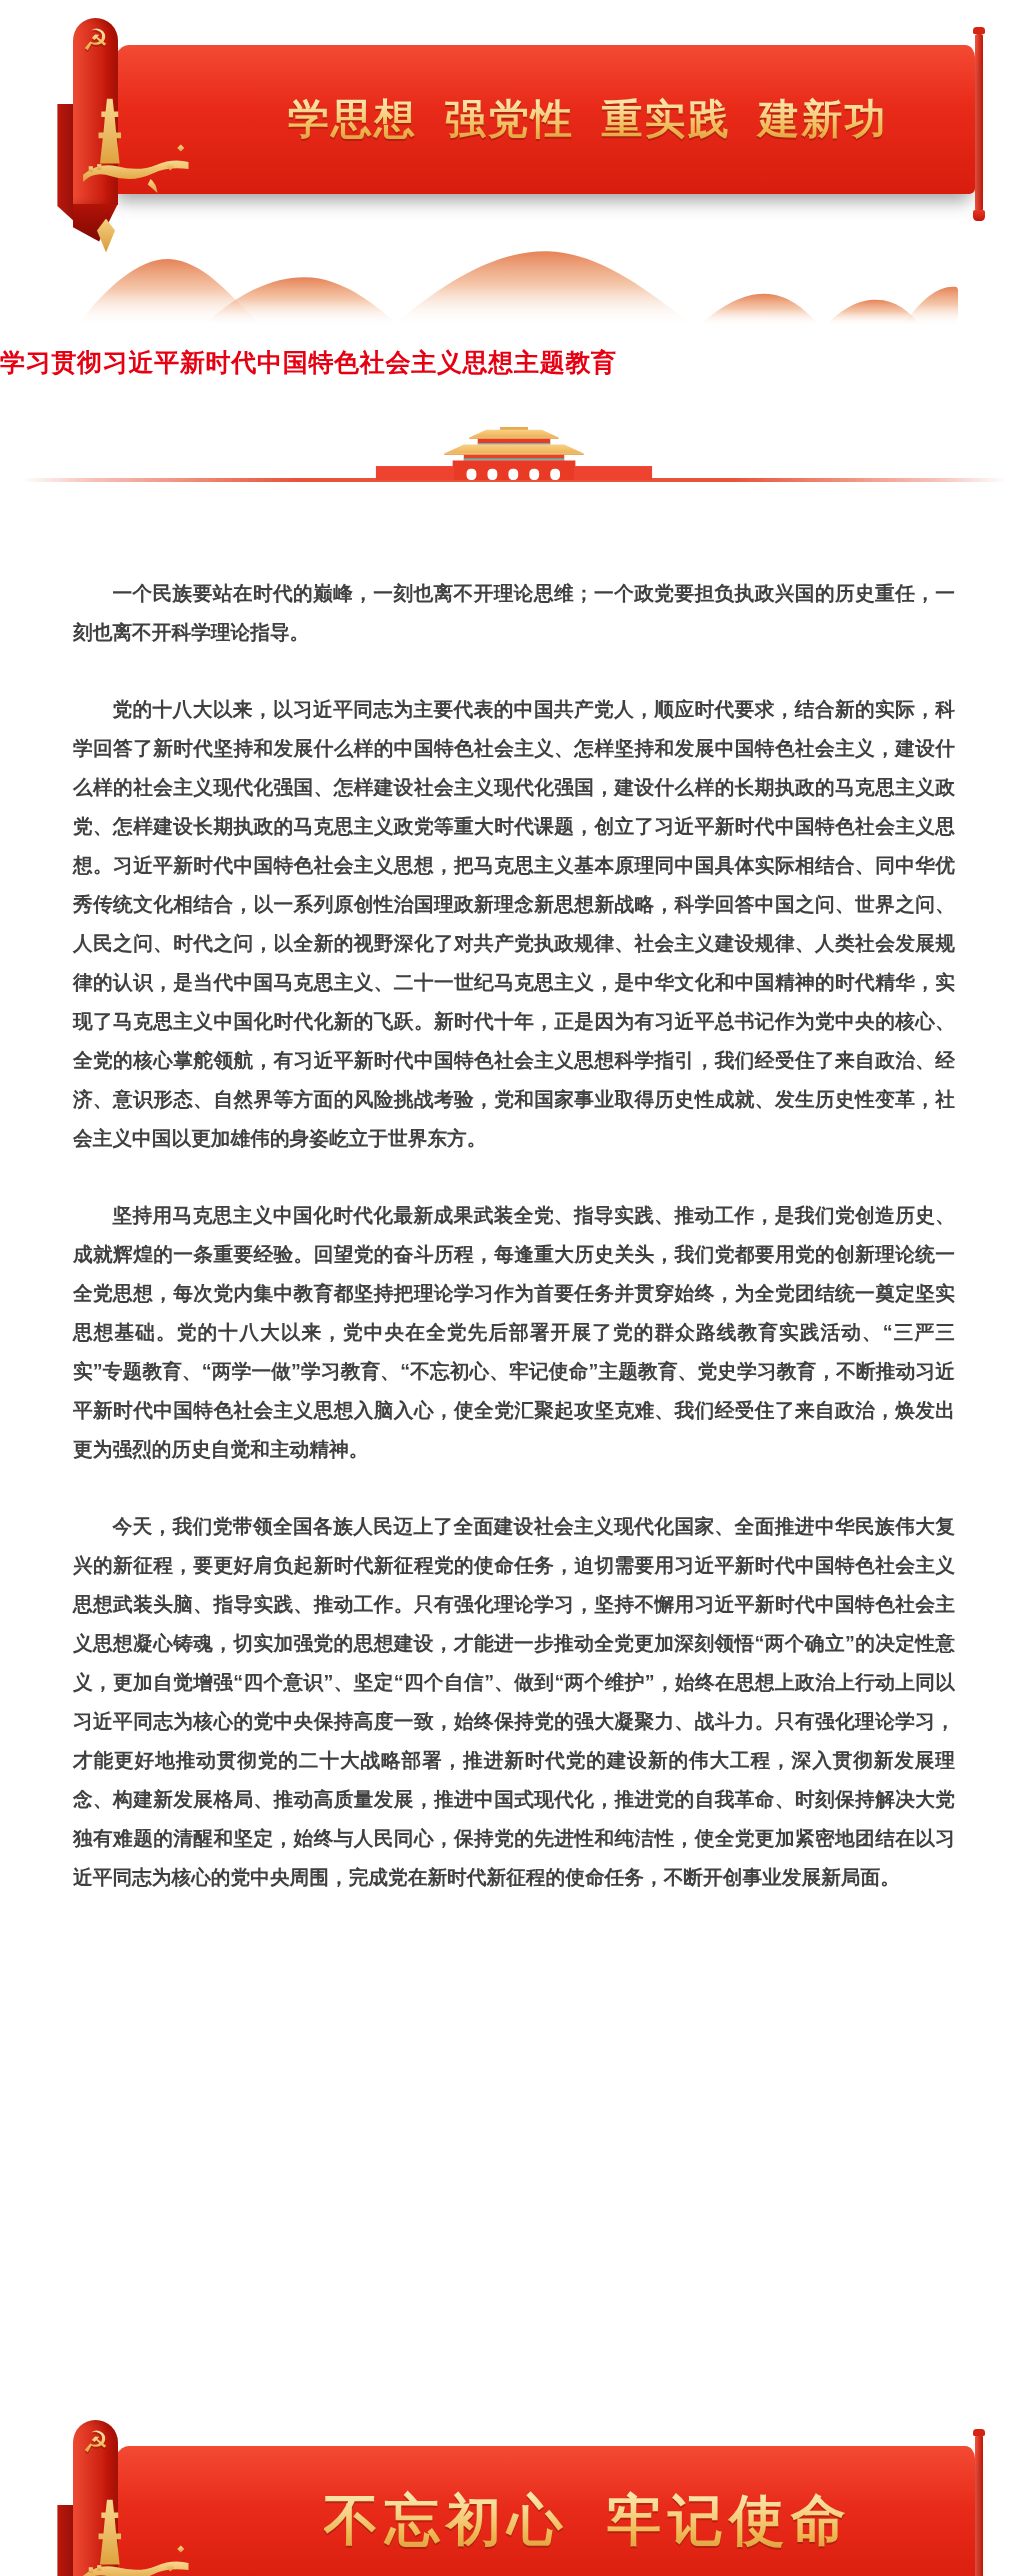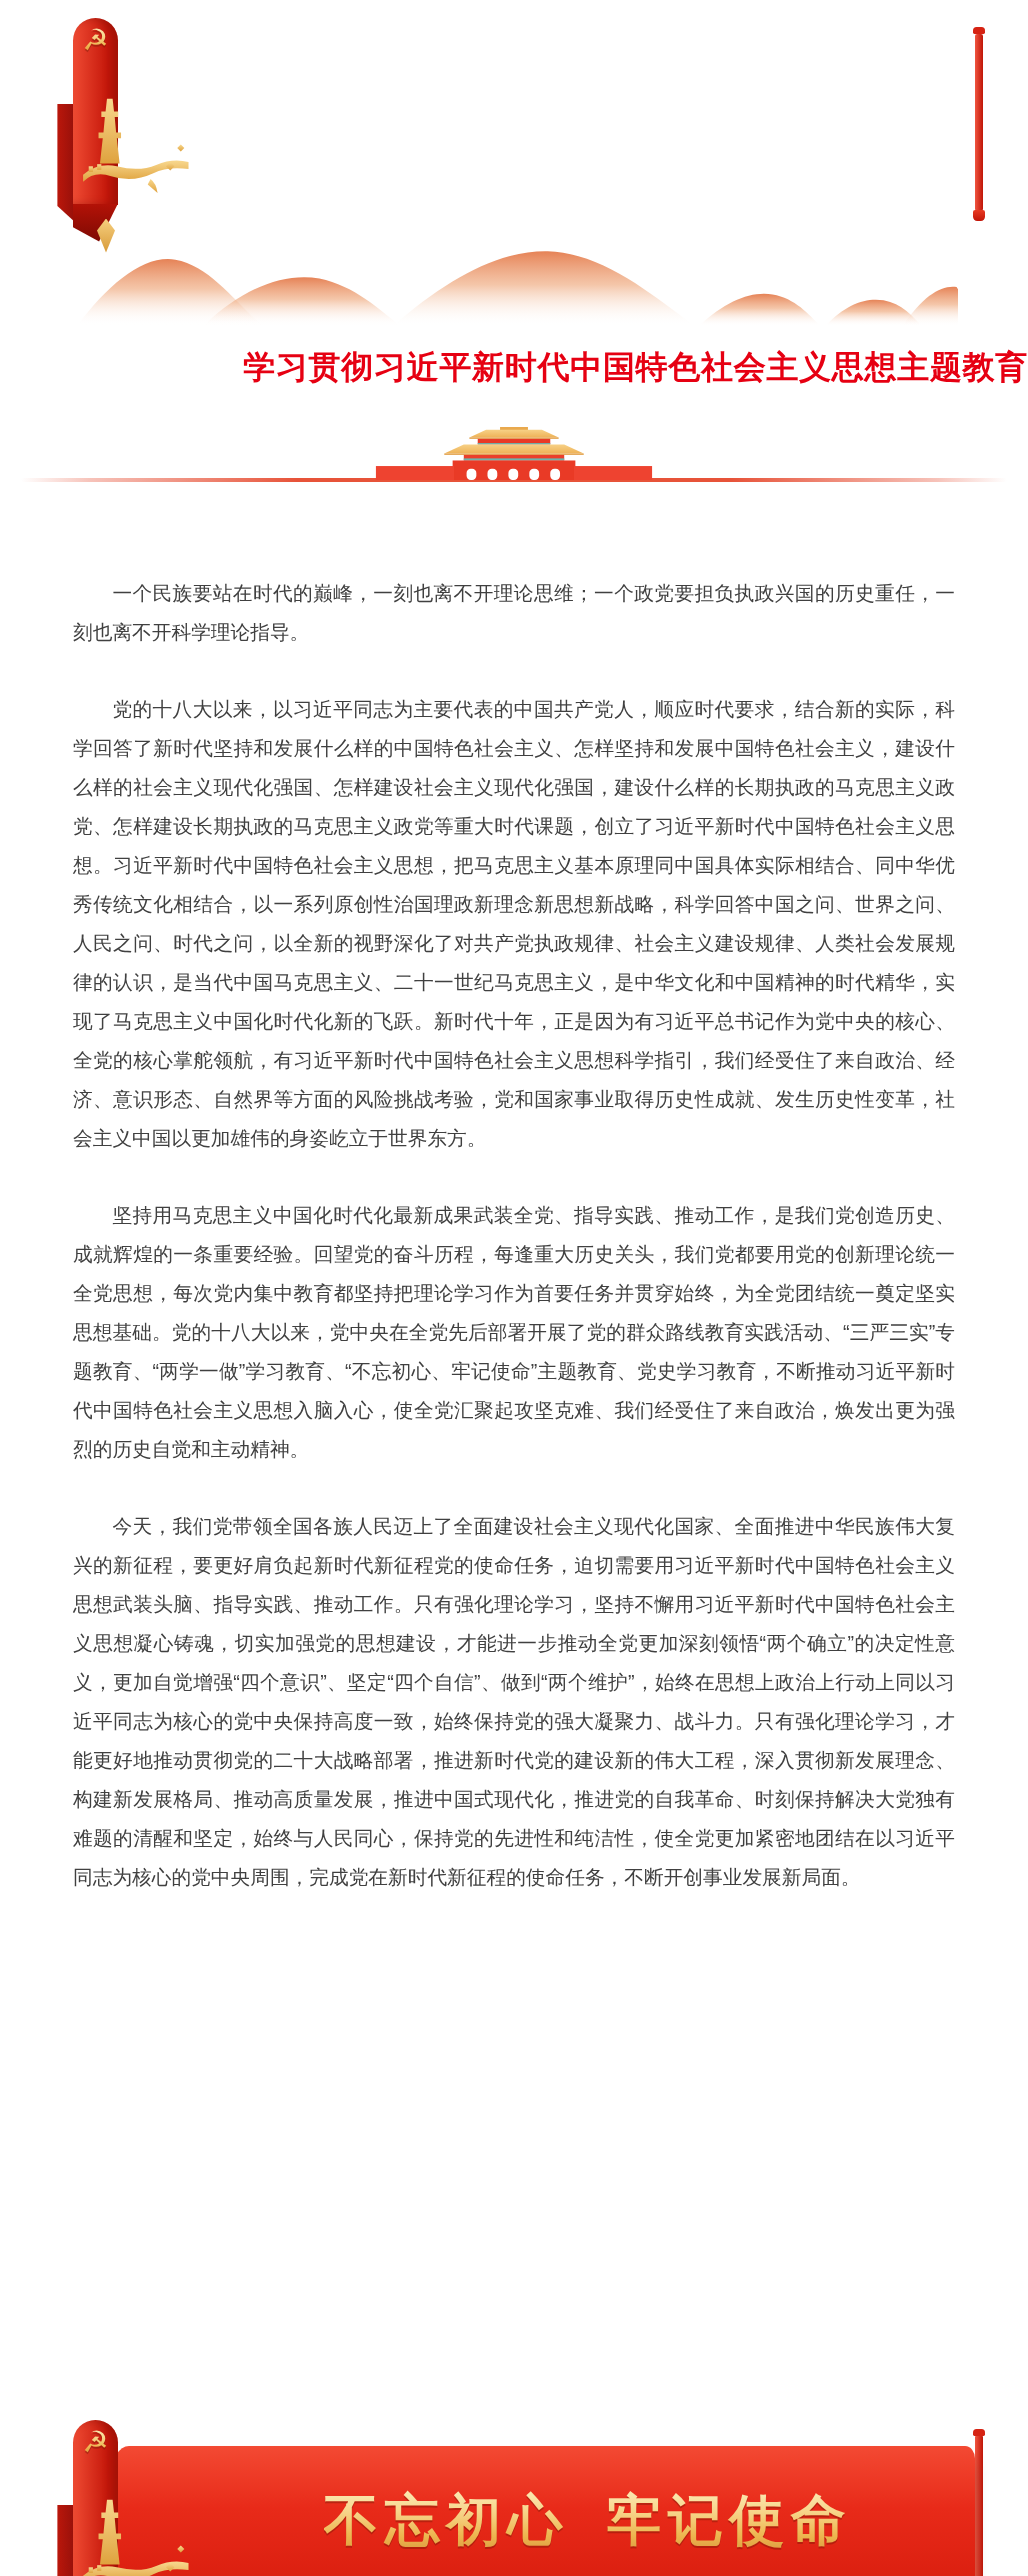--- a/index.html
+++ b/index.html
@@ -56,56 +56,59 @@
   .banner .pole{
     position:absolute;right:7px;top:21px;width:7.7px;height:177px;z-index:1;
     background:linear-gradient(90deg,#f05540,#bf1508);border-radius:2.1px;
   }
   .banner .pole-cap{position:absolute;top:-6.3px;left:-2.1px;width:12px;height:7px;background:#d62313;border-radius:3.5px 3.5px 1.4px 1.4px;}
   .banner .pole-tip{position:absolute;bottom:-10.5px;left:-2.1px;width:12px;height:11.2px;background:linear-gradient(180deg,#e83a22,#c21508);border-radius:2.1px 2.1px 4.2px 4.2px;}
 
   
   .mountains{position:absolute;left:70px;top:247px;width:888px;height:79px;}
   .main-title{
-    position:absolute;left:0;top:346px;width:100%;text-align:right;
-    font-size:32px;font-weight:bold;letter-spacing:0.7px;color:#e60012;
+    position:absolute;left:0;top:346px;width:100%;text-align:left;
+    font-size:25px;font-weight:bold;letter-spacing:0.7px;color:#e60012;
   }
   .gate-wrap{position:absolute;left:0;top:423px;width:100%;height:60px;}
   .gate-svg{position:absolute;left:50%;top:4.2px;transform:translateX(-50%);}
   .divider-line{
     position:absolute;left:21px;right:21px;top:55px;height:3.5px;border-radius:2.1px;
     background:linear-gradient(90deg,rgba(231,83,57,0) 0%,rgba(231,83,57,.35) 7%,#e75339 28%,#e75339 72%,rgba(231,83,57,.35) 93%,rgba(231,83,57,0) 100%);
   }
   .sub-title{
     position:absolute;left:0;top:501px;width:100%;text-align:center;
     font-size:21px;font-weight:bold;letter-spacing:0.7px;color:#e60012;
   }
 
   
-  .article{position:absolute;left:73px;top:574px;width:882px;color:#404040;}
+  .article{position:absolute;left:73px;top:574px;width:882px;color:#404040;font-weight:bold;}
   .article p{
     margin:0 0 38px 0;font-size:19.7px;line-height:1.98;
     text-indent:2em;text-align:justify;
   }
   .article p:last-child{margin-bottom:0;}
 
   
   .bottom-stub{
     position:absolute;left:62px;top:2565px;width:31px;height:11.2px;
     background:linear-gradient(90deg,#e03424,#c01509);
     border-radius:7px 7px 0 0;
   }
 </style>
 </head>
 <body>
 
 <div class="page">
 
   <div class="banner" style="top:12.6px;">
     <div class="backstrip"></div>
+    <div class="cloth">
+      <div class="slogan-sans gold-text">学思想 强党性 重实践 建新功</div>
+    </div>
     <div class="pennant"></div>
     <div class="pennant-fold"></div>
     <div class="emblem gold-text">☭</div>
     <svg class="pennant-art" viewBox="0 0 152 138">
       <defs>
         <linearGradient id="pg1" x1="0" y1="0" x2="0" y2="1">
           <stop offset="0" stop-color="#f8d88e"></stop>
             <stop offset="1" stop-color="#dfa23e"></stop>
         </linearGradient>
       </defs>

